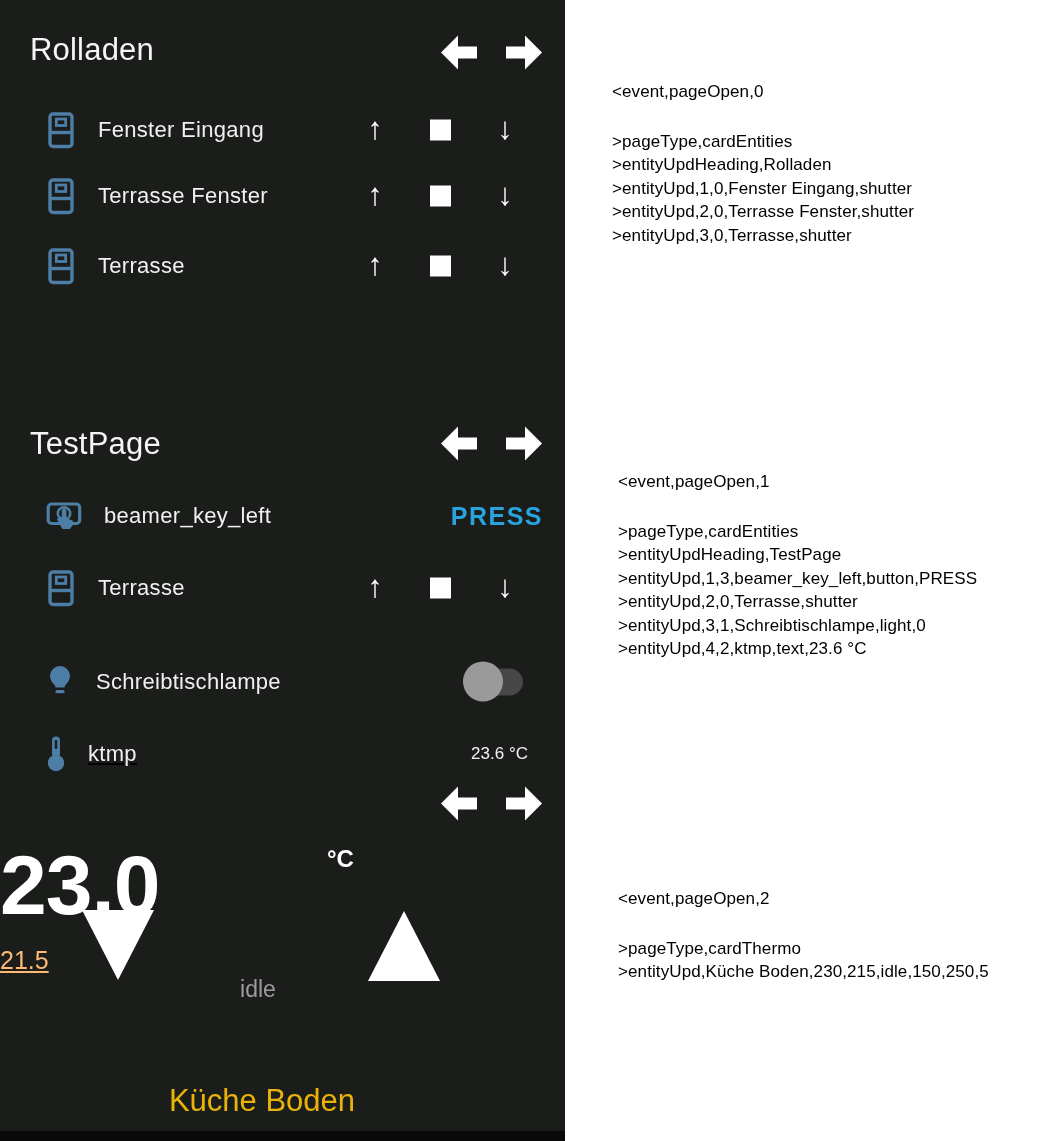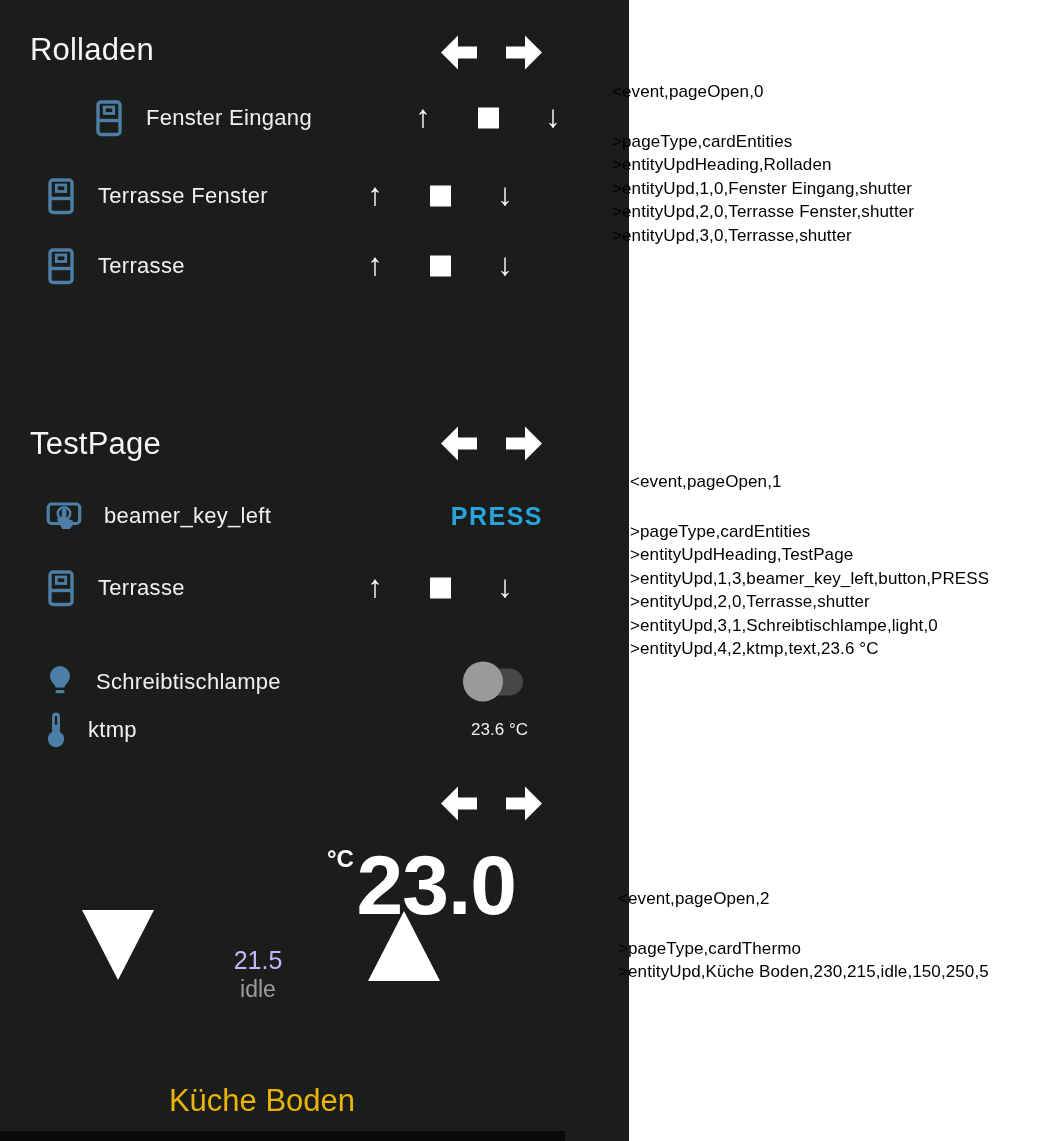--- a/index.html
+++ b/index.html
@@ -1,65 +1,65 @@
 <!DOCTYPE html>
 <html><head>
 <meta charset="utf-8">
 <style>
   html,body{margin:0;padding:0;}
   body{
     width:1045px;height:1141px;position:relative;background:#ffffff;
     font-family:"Liberation Sans","DejaVu Sans",sans-serif;overflow:hidden;
   }
   
-  .panel{position:absolute;left:0;top:0;width:629px;height:1141px;background:#1b1d1a;}
+  .panel{position:absolute;left:0;top:0;width:565px;height:1141px;background:#1b1d1a;}
   .panel-bottom-strip{position:absolute;left:0;top:1131px;width:565px;height:10px;background:#0a0a0a;}
   .card-heading{position:absolute;left:30px;font-size:31px;color:#f5f5f5;font-weight:400;letter-spacing:0.2px;}
   .nav-arrow{position:absolute;width:36px;height:35px;cursor:pointer;}
   .entity-row{position:absolute;left:0;width:565px;height:60px;display:flex;align-items:center;padding-left:46px;box-sizing:border-box;}
   .entity-icon{flex:none;margin-right:22px;display:flex;align-items:center;}
   .entity-label{font-size:22px;color:#f0f0f0;letter-spacing:0.3px;}
   .ctl-up,.ctl-down{position:absolute;width:34px;text-align:center;font-size:31px;font-weight:400;color:#ffffff;top:50%;transform:translateY(-54%);cursor:pointer;line-height:1;}
   .ctl-up{left:358px;}
   .ctl-down{left:488px;}
   .ctl-stop{position:absolute;left:430px;width:21px;height:21px;background:#ffffff;top:50%;transform:translateY(-50%);cursor:pointer;}
   .press-label{position:absolute;right:22px;top:50%;transform:translateY(-50%);font-size:25px;font-weight:600;color:#29a3db;letter-spacing:1.5px;cursor:pointer;}
   .entity-value{position:absolute;right:37px;top:50%;transform:translateY(-50%);font-size:17px;color:#f0f0f0;}
   .toggle{position:absolute;right:42px;top:50%;transform:translateY(-50%);width:56px;height:27px;border-radius:14px;background:#474747;cursor:pointer;}
   .toggle-knob{position:absolute;left:-4px;top:-7px;width:40px;height:40px;border-radius:50%;background:#9a9a9a;}
   
-  .temp-big{position:absolute;left:0;width:516px;top:843px;text-align:right;font-size:84px;font-weight:700;color:#ffffff;line-height:1;letter-spacing:-1px;}
+  .temp-big{position:absolute;left:0;width:516px;top:843px;text-align:left;font-size:84px;font-weight:700;color:#ffffff;line-height:1;letter-spacing:-1px;}
   .temp-unit{position:absolute;left:327px;top:845px;font-size:24px;font-weight:700;color:#ffffff;}
   .tri-down{position:absolute;left:82px;top:910px;width:0;height:0;border-left:36px solid transparent;border-right:36px solid transparent;border-top:70px solid #ffffff;cursor:pointer;}
   .tri-up{position:absolute;left:368px;top:911px;width:0;height:0;border-left:36px solid transparent;border-right:36px solid transparent;border-bottom:70px solid #ffffff;cursor:pointer;}
-  .temp-target{position:absolute;left:0;width:516px;top:946px;text-align:center;font-size:25px;color:#c4b5fd;}
+  .temp-target{position:absolute;left:0;width:516px;top:946px;font-size:25px;color:#fdba74;text-decoration:underline;}
   .temp-state{position:absolute;left:0;width:516px;top:976px;text-align:center;font-size:23px;color:#9c9c9c;}
   .thermo-title{position:absolute;left:0;width:524px;top:1083px;text-align:center;font-size:31px;color:#eab308;}
   
   .ann{position:absolute;color:#000000;font-weight:400;font-size:17px;line-height:23.5px;letter-spacing:0.1px;white-space:nowrap;}
   .ann-gap{height:26px;}
   .ann0{left:612px;top:80px;}
-  .ann1{left:618px;top:470px;margin-left:12px;}
+  .ann1{left:618px;top:470px;}
   .ann2{left:618px;top:887px;}
 </style>
 </head>
 <body>
 
 <div class="panel">
 
   <div class="card-heading" style="top:32px;">Rolladen</div>
 
   <svg class="nav-arrow" style="left:441px;top:35px;" viewBox="0 0 36 35">
     <polygon points="36,11.5 17,11.5 17,0.5 0,17.5 17,34.5 17,23.5 36,23.5" fill="#ffffff"></polygon>
   </svg>
   <svg class="nav-arrow" style="left:506px;top:35px;" viewBox="0 0 36 35">
     <polygon points="0,11.5 19,11.5 19,0.5 36,17.5 19,34.5 19,23.5 0,23.5" fill="#ffffff"></polygon>
   </svg>
 
-  <div class="entity-row" style="top:88px;margin-left:48px;">
+  <div class="entity-row" style="top:100px;">
     <span class="entity-icon">
       <svg width="30" height="40" viewBox="0 0 30 40">
           <rect x="4" y="4" width="22" height="32.5" rx="3" fill="none" stroke="#4d7ea6" stroke-width="3.4"></rect>
           <rect x="10.3" y="9" width="9.4" height="6.5" fill="none" stroke="#4d7ea6" stroke-width="2.8"></rect>
           <line x1="4" y1="22.5" x2="26" y2="22.5" stroke="#4d7ea6" stroke-width="3.4"></line>
         </svg>
     </span>
     <span class="entity-label">Fenster Eingang</span>
     <span class="ctl-up">↑</span>
     <span class="ctl-stop"></span>
@@ -140,21 +140,21 @@
             <rect x="9.4" y="27" width="9.2" height="3.2" rx="1.6"></rect>
           </g>
         </svg>
     </span>
     <span class="entity-label">Schreibtischlampe</span>
     <span class="toggle">
         <span class="toggle-knob"></span>
       </span>
   </div>
 
-  <div class="entity-row" style="top:700px;">
+  <div class="entity-row" style="top:724px;text-decoration:underline;">
     <span class="entity-icon">
       <svg width="20" height="40" viewBox="0 0 20 40">
           <g fill="#4d7ea6">
             <rect x="6" y="2.5" width="8" height="21" rx="4"></rect>
             <circle cx="10" cy="29" r="8.2"></circle>
           </g>
           <rect x="8.8" y="6" width="2.4" height="9" rx="1.2" fill="#1b1d1a"></rect>
         </svg>
     </span>
     <span class="entity-label">ktmp</span>

